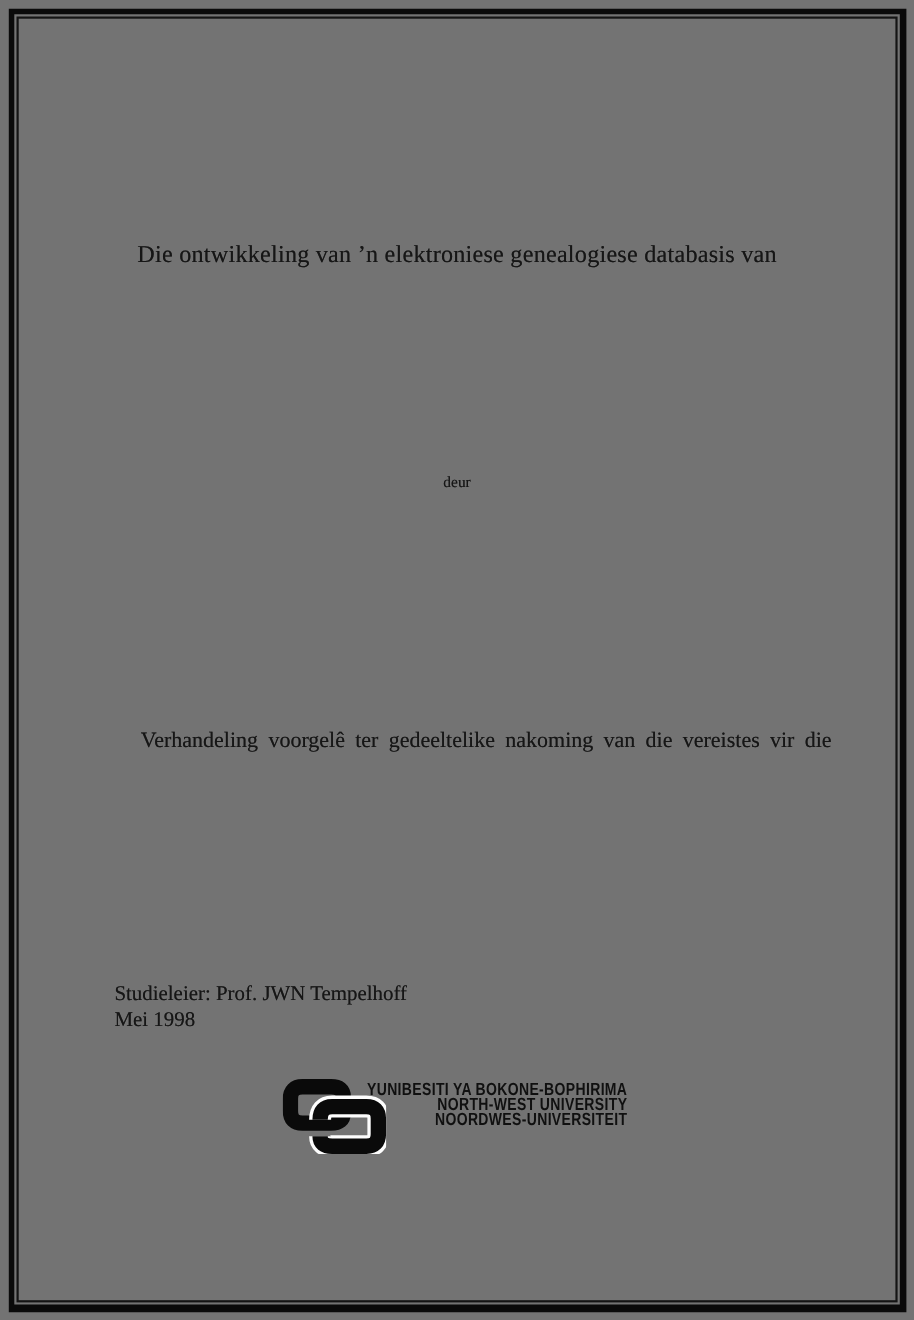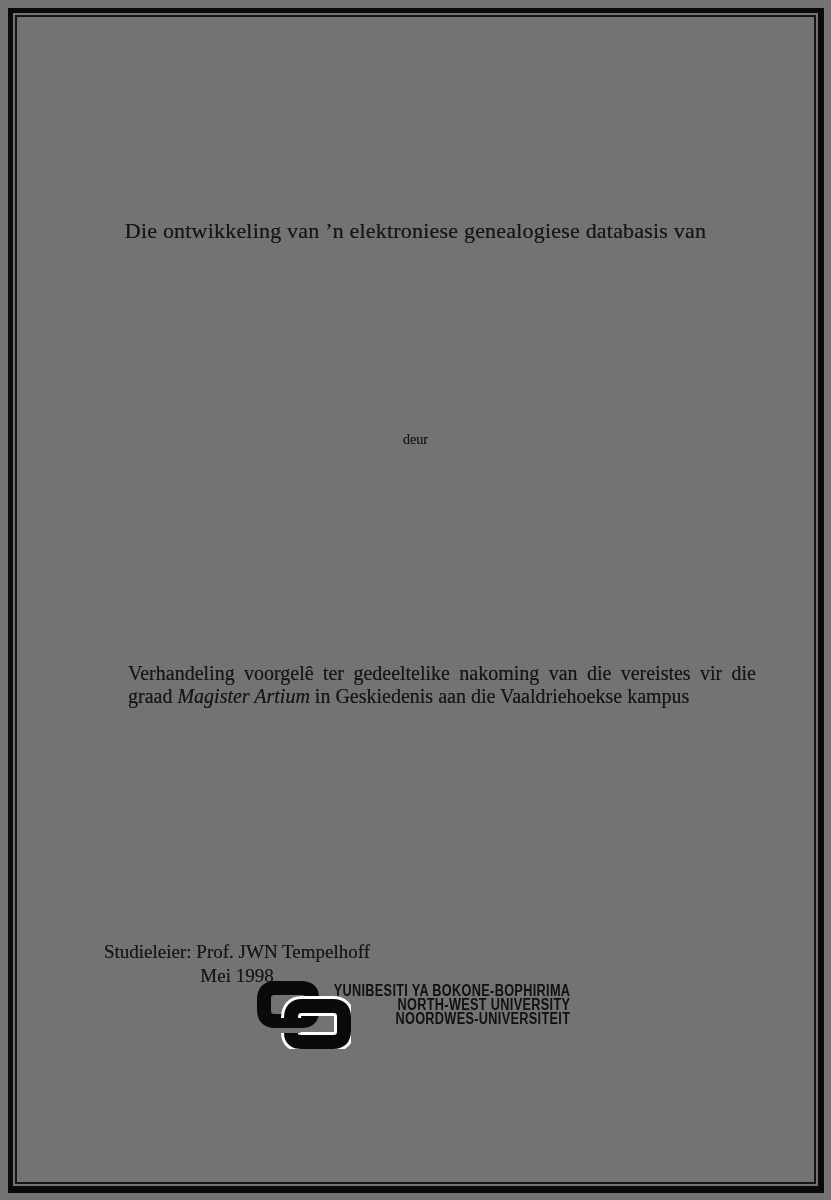--- a/index.html
+++ b/index.html
@@ -64,25 +64,24 @@
     margin-left: 24px;
   }
   .statement .line-justify {
     text-align: justify;
     text-align-last: justify;
   }
   .statement .italic {
     font-style: italic;
   }
   .supervisor-block {
-    top: 940px;
+    top: 892px;
     left: 104px;
     font-size: 19px;
     line-height: 24px;
-    text-align: center;
   }
   .logo {
     position: absolute;
     left: 0; top: 0;
   }
   .logo-mark {
     position: absolute;
     left: 257px;
     top: 981px;
   }
@@ -116,21 +115,20 @@
 
   <div class="txt thesis-title">
     <div>Die ontwikkeling van ’n elektroniese genealogiese databasis van</div>
   </div>
 
   <div class="txt byline">deur</div>
 
 
   <div class="txt statement">
     <div class="line-justify">Verhandeling voorgelê ter gedeeltelike nakoming van die vereistes vir die</div>
-    <div><span>graad </span><span class="italic">Magister Artium</span><span> in Geskiedenis aan die Vaaldriehoekse kampus</span></div>
   </div>
 
   <div class="txt supervisor-block">
     <div>Studieleier: Prof. JWN Tempelhoff</div>
     <div>Mei 1998</div>
   </div>
 
   <div class="logo">
     <svg class="logo-mark" width="94" height="68" viewBox="0 0 94 68" aria-hidden="true">
 

